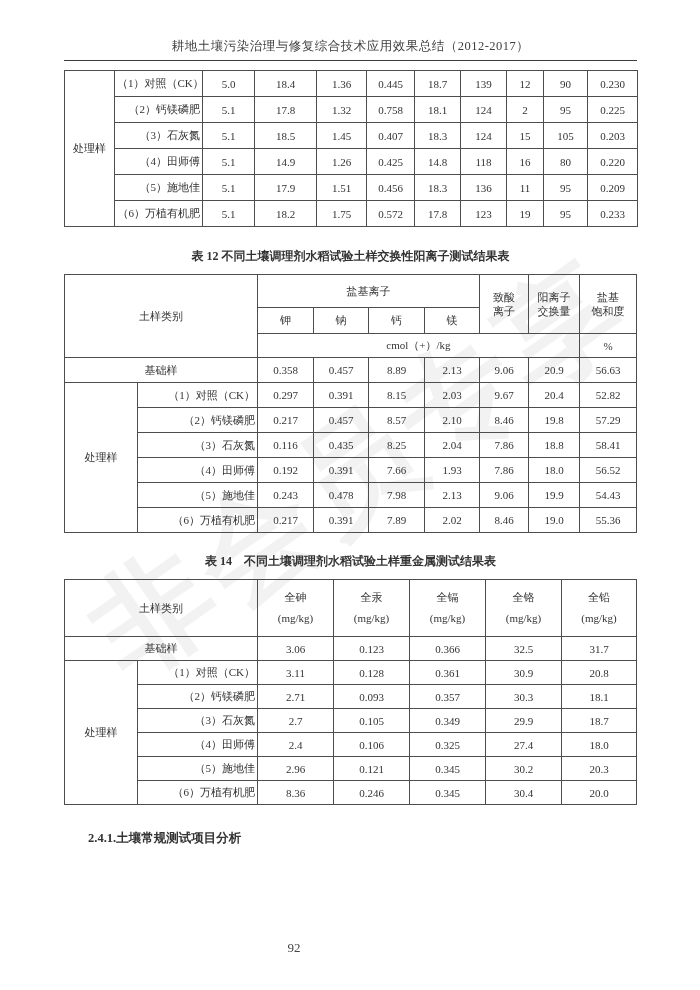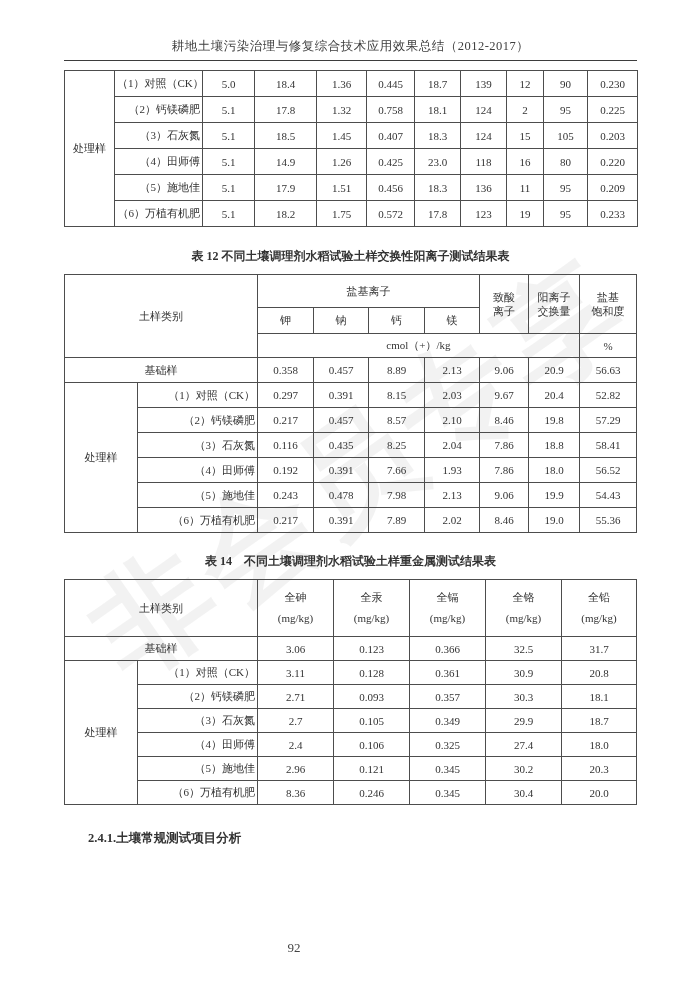--- a/index.html
+++ b/index.html
@@ -150,21 +150,21 @@
           <td>15</td>
           <td>105</td>
           <td>0.203</td>
         </tr>
         <tr>
           <td class="lbl">（4）田师傅</td>
           <td>5.1</td>
           <td>14.9</td>
           <td>1.26</td>
           <td>0.425</td>
-          <td>23.0</td>
+          <td>14.8</td>
           <td>118</td>
           <td>16</td>
           <td>80</td>
           <td>0.220</td>
         </tr>
         <tr>
           <td class="lbl">（5）施地佳</td>
           <td>5.1</td>
           <td>17.9</td>
           <td>1.51</td>

